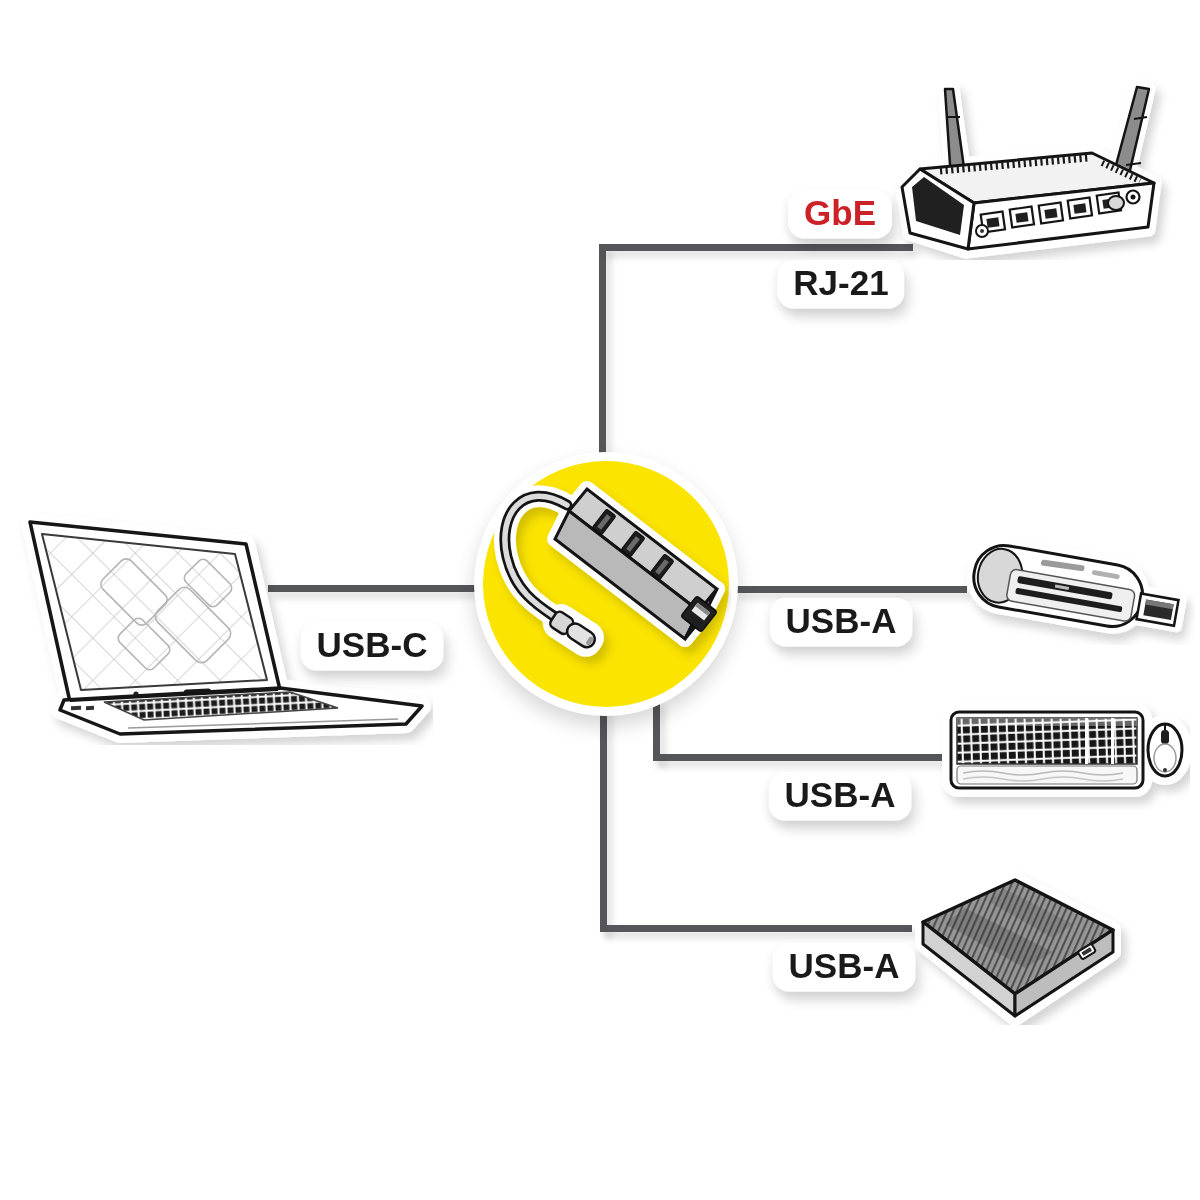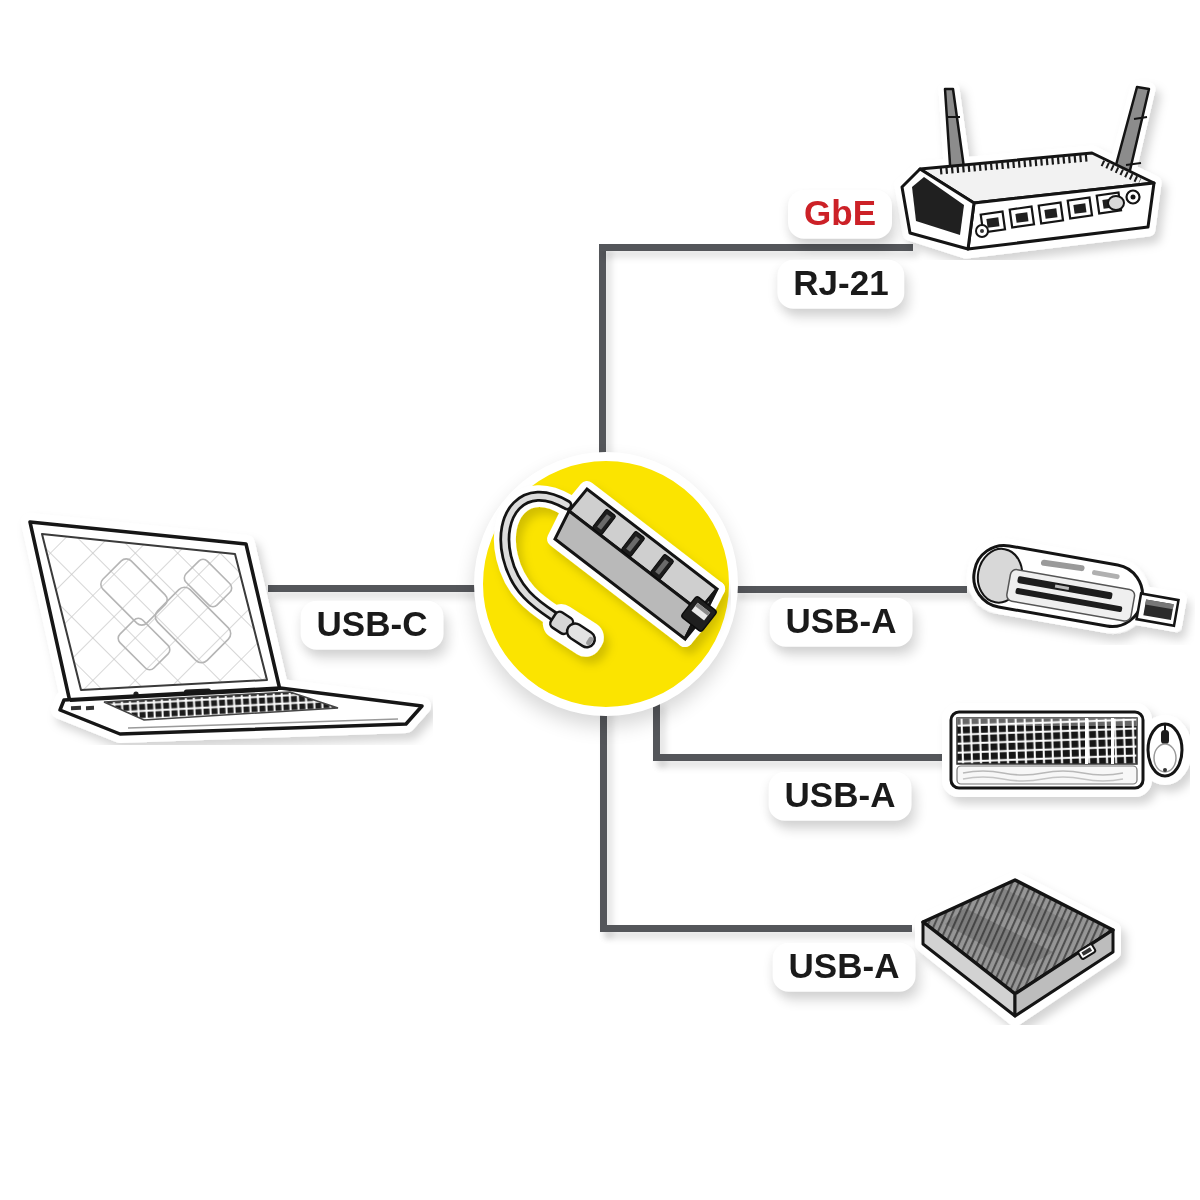--- a/index.html
+++ b/index.html
@@ -234,18 +234,18 @@
     <polygon points="20,62 112,134 112,156 20,84" fill="#d2d2d2" stroke="#141414" stroke-width="3" stroke-linejoin="round"></polygon>
     <polygon points="112,134 210,70 210,92 112,156" fill="#bdbdbd" stroke="#141414" stroke-width="3" stroke-linejoin="round"></polygon>
     <g transform="rotate(-31 184 92)">
       <rect x="176" y="87" width="16" height="9" rx="2" fill="#fff" stroke="#141414" stroke-width="2"></rect>
       <rect x="179" y="89.5" width="10" height="4" fill="#333"></rect>
     </g>
   </svg>
 
   <div class="pill red" style="left:840px;top:214px;">GbE</div>
   <div class="pill" style="left:841px;top:284px;">RJ-21</div>
-  <div class="pill" style="left:372px;top:625px;">USB-C</div>
+  <div class="pill" style="left:372px;top:646px;">USB-C</div>
   <div class="pill" style="left:841px;top:622px;">USB-A</div>
   <div class="pill" style="left:840px;top:796px;">USB-A</div>
   <div class="pill" style="left:844px;top:967px;">USB-A</div>
 
 </div>
 
 </body></html>

